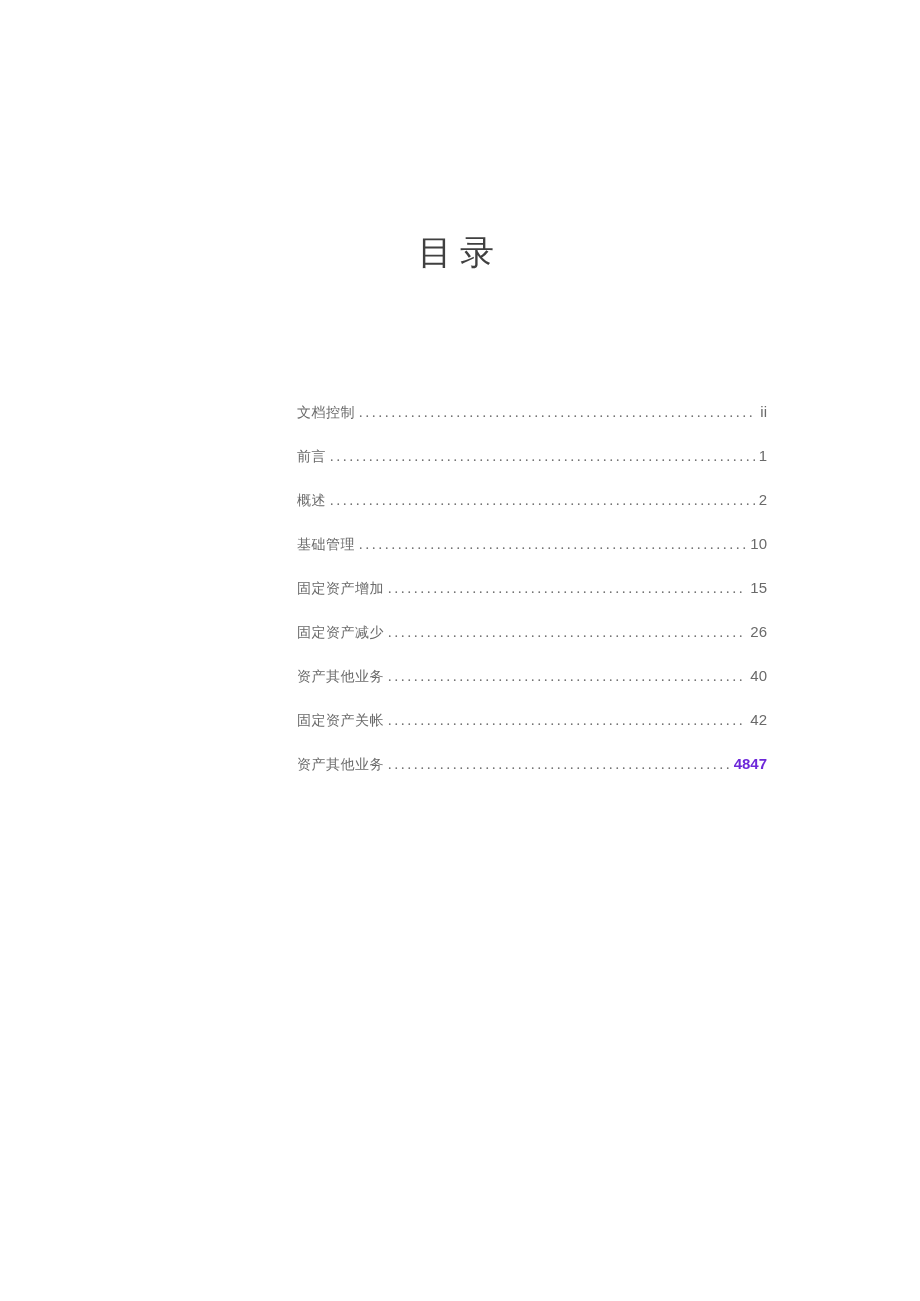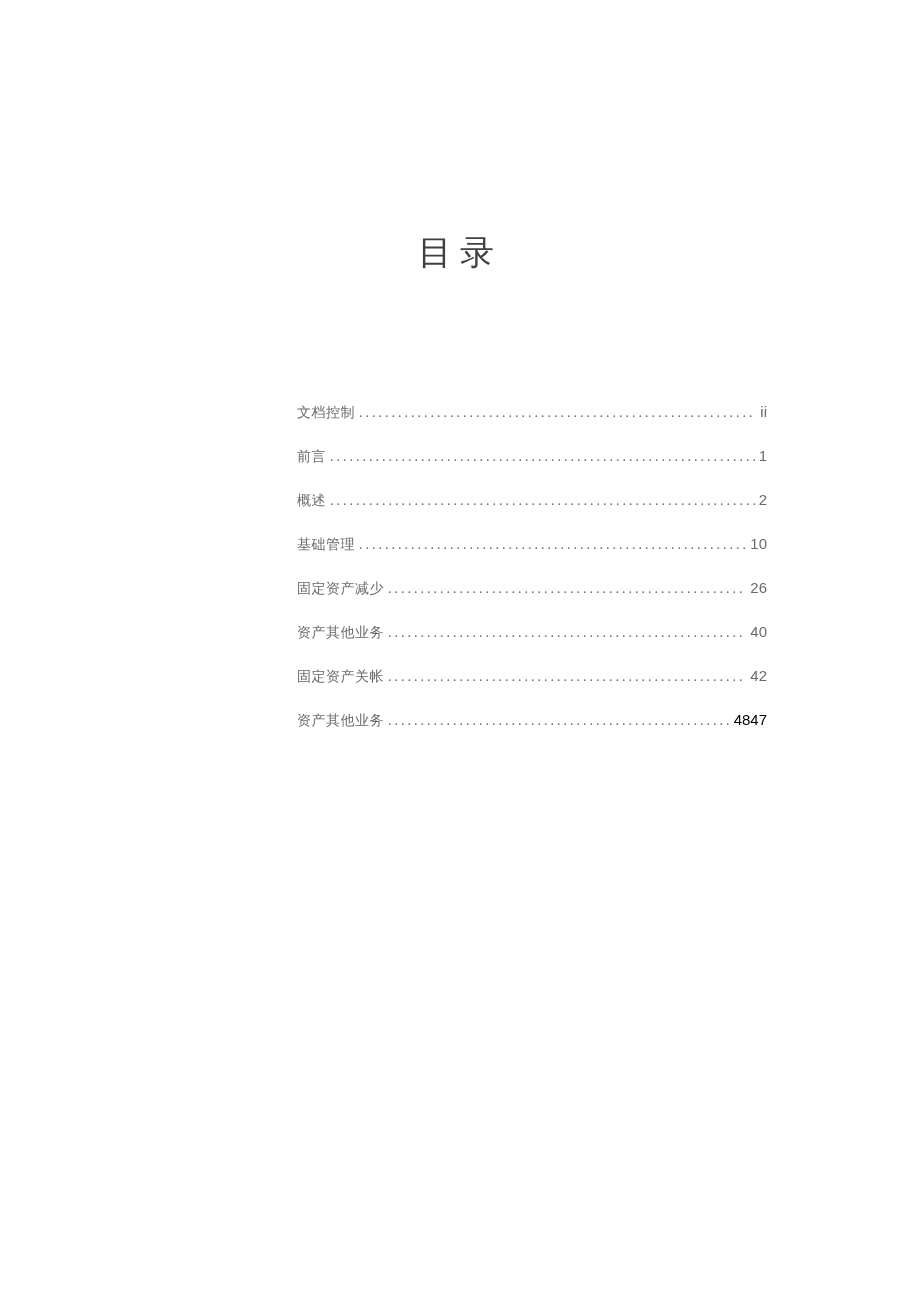--- a/index.html
+++ b/index.html
@@ -58,21 +58,22 @@
   .toc-dots::after {
     content: ".....................................................................................................................................................................";
   }
   .toc-page {
     flex: 0 0 auto;
     font-family: Arial, "Helvetica Neue", sans-serif;
     font-size: 15px;
     color: #6a6a6a;
   }
   .toc-page .alt {
-    color: #000000;
+    color: #6d28d9;
+    font-weight: bold;
   }
 </style>
 </head>
 <body>
 
 <div class="page">
 
   <div class="title">目录</div>
 
   <div class="toc">
@@ -94,20 +95,25 @@
       <span class="toc-dots"></span>
       <span class="toc-page"><span>2</span><span class="alt"></span></span>
     </div>
 
     <div class="toc-row">
       <span class="toc-label">基础管理</span>
       <span class="toc-dots"></span>
       <span class="toc-page"><span>10</span><span class="alt"></span></span>
     </div>
 
+    <div class="toc-row">
+      <span class="toc-label">固定资产增加</span>
+      <span class="toc-dots"></span>
+      <span class="toc-page"><span>15</span><span class="alt"></span></span>
+    </div>
 
 
     <div class="toc-row">
       <span class="toc-label">固定资产减少</span>
       <span class="toc-dots"></span>
       <span class="toc-page"><span>26</span><span class="alt"></span></span>
     </div>
 
     <div class="toc-row">
       <span class="toc-label">资产其他业务</span>

